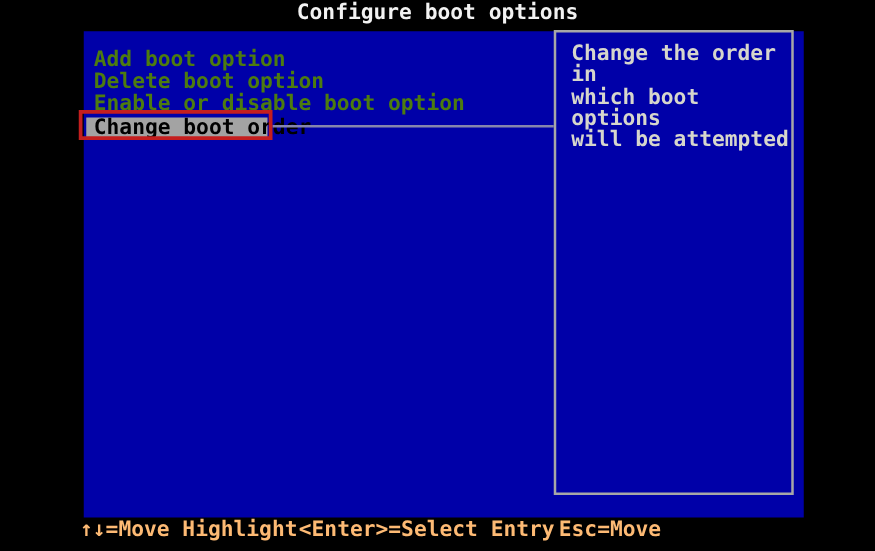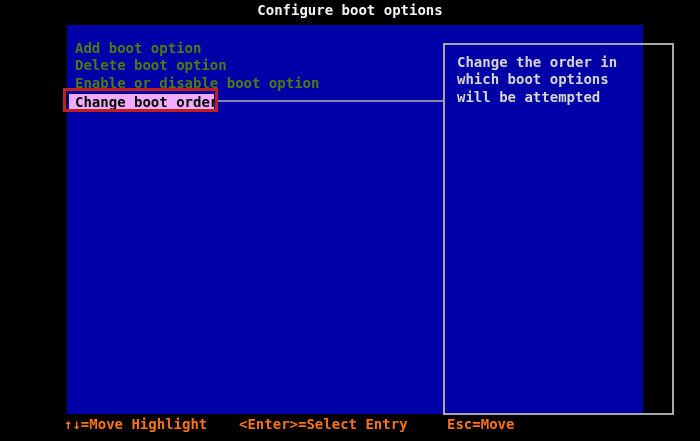--- a/index.html
+++ b/index.html
@@ -3,64 +3,64 @@
 <meta charset="utf-8">
 <style>
   html,body{margin:0;padding:0;background:#000;}
   .screen{
     position:relative;
     width:700px;height:441px;
     background:#000;
     overflow:hidden;
     font-family:"DejaVu Sans Mono", monospace;
     font-weight:bold;
-    font-size:14px;
+    font-size:17px;
   }
   .title{
     position:absolute;left:0;top:2px;width:700px;
     text-align:center;color:#f2f2f2;line-height:17px;
   }
   .panel{
     position:absolute;left:67px;top:25px;width:576px;height:389px;
     background:#0000a8;
   }
   .menu-row{
     position:absolute;left:75px;height:17.3px;line-height:17.3px;
     color:#4d7c0f;white-space:pre;
   }
   .row-0{top:40px;}
   .row-1{top:57.3px;}
   .row-2{top:74.6px;}
   .row-4{top:124.5px;}
   .highlight{
     position:absolute;left:68.5px;top:93.5px;width:145px;height:16px;
-    background:#f0abfc;color:#000;line-height:16px;
+    background:#a3a3a3;color:#000;line-height:16px;
     padding-left:6.5px;box-sizing:border-box;white-space:pre;
   }
   .leader-line{
     position:absolute;left:218px;top:99.5px;width:225px;height:2px;
     background:#8585ad;
   }
   .annotation-box{
     position:absolute;left:63px;top:88px;width:155px;height:24px;
     border:3px solid #c41e1e;box-sizing:border-box;
     background:transparent;
   }
   .help-panel{
-    position:absolute;left:443px;top:43px;width:231px;height:372px;
+    position:absolute;left:443px;top:24px;width:192px;height:372px;
     border:2px solid #a7a7a7;box-sizing:border-box;
     background:transparent;
   }
   .help-text{
     position:absolute;left:12px;top:9px;
     color:#d6d6cc;line-height:17.3px;white-space:pre-line;
   }
   .footer{
     position:absolute;left:0;top:415.5px;width:700px;height:20px;
-    color:#f97316;line-height:17px;
+    color:#fdba74;line-height:17px;
   }
   .footer span{position:absolute;white-space:pre;}
   .hint-move{left:64px;}
   .hint-select{left:239px;}
   .hint-exit{left:447px;}
 </style>
 </head>
 <body>
 
 <div class="screen">

